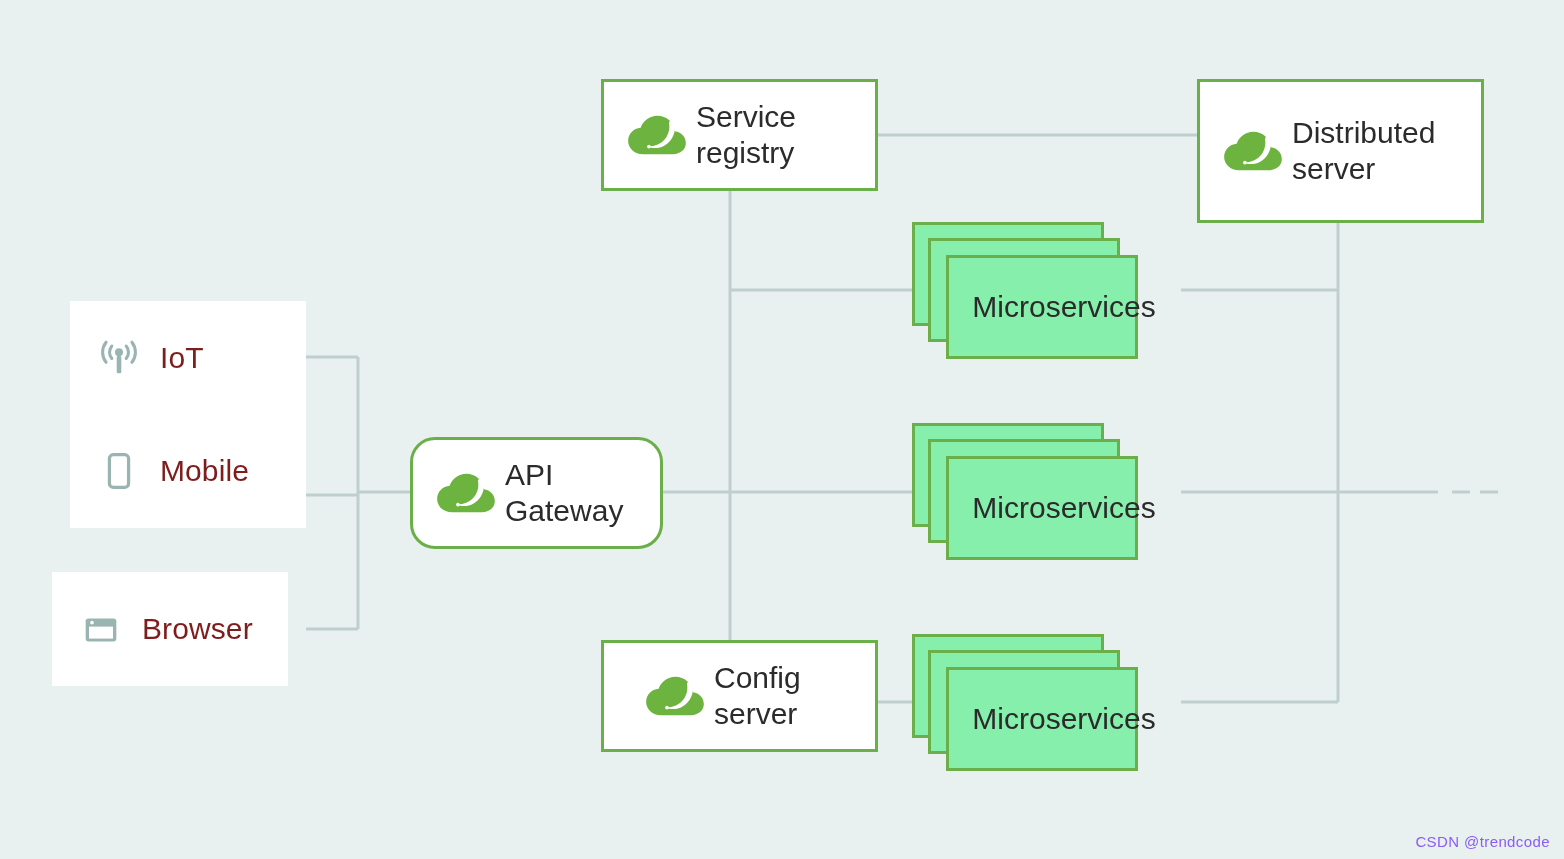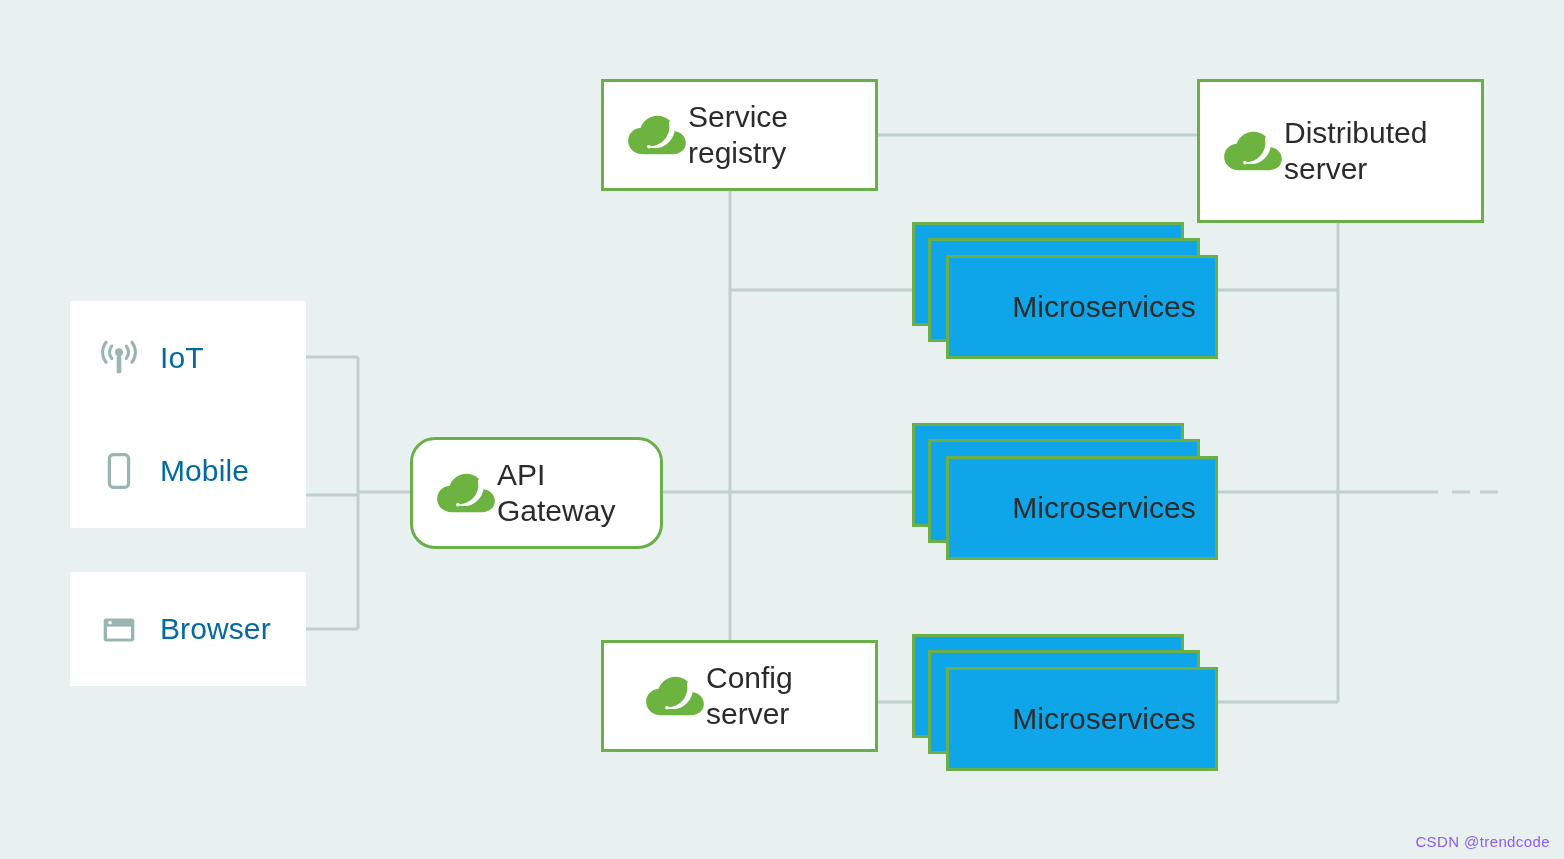--- a/index.html
+++ b/index.html
@@ -43,58 +43,58 @@
 
   
   .client {
     width: 236px;
     height: 114px;
     padding-left: 26px;
     gap: 18px;
   }
   .client .label {
     font-size: 30px;
-    color: #0369a1;
+    color: #7f1d1d;
     letter-spacing: 0.1px;
   }
   .client .glyph {
     width: 46px;
     height: 46px;
     display: flex;
     align-items: center;
     justify-content: center;
     flex: none;
   }
 
   
   .springbox {
     padding-left: 22px;
-    gap: 0;
+    gap: 8px;
   }
   .springbox .label {
     font-size: 30px;
     line-height: 1.2;
     color: #2b2b2b;
   }
   .springbox .springlogo {
     width: 62px;
     height: 50px;
     flex: none;
   }
 
   
   .stack {
     position: absolute;
   }
   .stack .card {
     position: absolute;
     box-sizing: border-box;
-    background: #0ea5e9;
+    background: #86efac;
     border: 3px solid #6aaf49;
-    width: 272px;
+    width: 192px;
     height: 104px;
     padding-left: 44px;
   }
   .stack .card.c1 { left: 0px;  top: 0px;  }
   .stack .card.c2 { left: 16px; top: 16px; }
   .stack .card.c3 {
     left: 34px;
     top: 33px;
     display: flex;
     align-items: center;
@@ -172,21 +172,21 @@
     <span class="glyph">
       <svg viewBox="0 0 48 48" width="46" height="46">
         <rect x="14" y="7" width="20" height="34" rx="4" fill="none" stroke="#9ab5b1" stroke-width="3.4"></rect>
         <rect x="18" y="14" width="12" height="17" fill="#ffffff" stroke="none"></rect>
         <circle cx="24" cy="36" r="1.8" fill="#ffffff"></circle>
       </svg>
     </span>
     <span class="label">Mobile</span>
   </div>
 
-  <div class="node plain client" style="left:70px; top:572px;">
+  <div class="node plain client" style="left:52px; top:572px;">
     <span class="glyph">
       <svg viewBox="0 0 48 48" width="46" height="46">
         <rect x="8" y="13" width="32" height="24" rx="3" fill="#9ab5b1" stroke="none"></rect>
         <rect x="11.5" y="21.5" width="25" height="12.5" fill="#ffffff" stroke="none"></rect>
         <circle cx="14.6" cy="17.4" r="1.9" fill="#ffffff"></circle>
       </svg>
     </span>
     <span class="label">Browser</span>
   </div>
 

